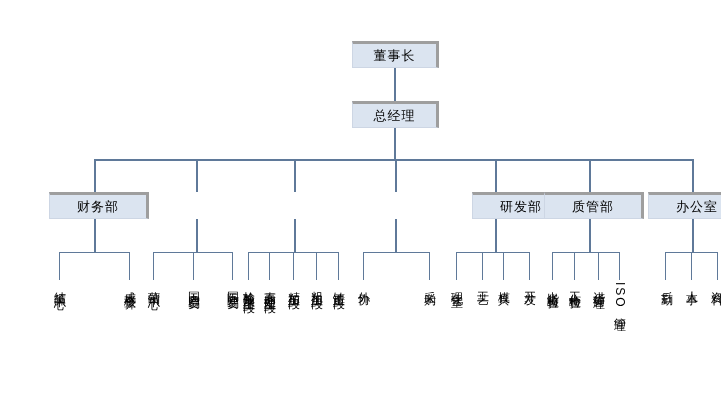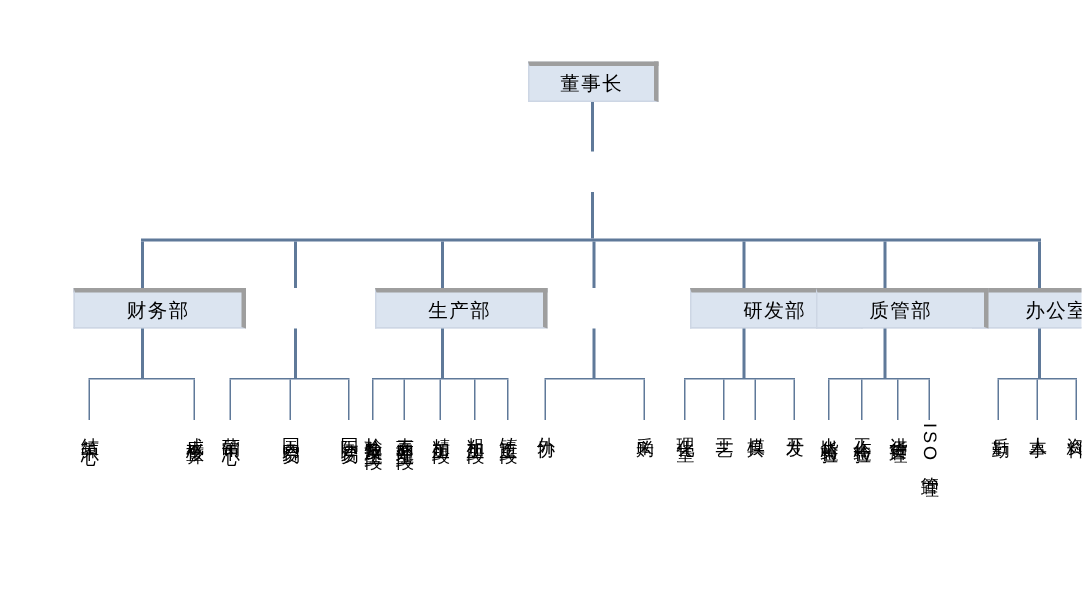--- a/index.html
+++ b/index.html
@@ -12,54 +12,54 @@
     position:absolute;box-sizing:border-box;height:27px;
     background:var(--box-fill,#dbe4f0);
     border-top:3px solid var(--box-shadow,#9e9e9e);
     border-right:3px solid var(--box-shadow,#9e9e9e);
     border-left:1px solid #cdd6e4;
     border-bottom:1px solid #cdd6e4;
     display:flex;align-items:center;justify-content:center;
     font-size:13px;letter-spacing:1px;color:#000;
   }
   .topbox{left:316px;width:87px;}
-  .dept{width:115px;top:192px;}
+  .dept{width:100px;top:192px;}
   .c{position:absolute;background:var(--connector,#5f7999);}
   .cv{width:2px;}
   .ch{height:2px;}
   .lv{width:1px;}
   .lh{height:1px;}
   .leaf{
     position:absolute;top:282px;
     writing-mode:vertical-lr;text-orientation:mixed;
     font-size:12px;letter-spacing:2px;line-height:16px;color:#000;
     white-space:nowrap;
   }
 </style>
 </head>
 <body>
 
 <div id="chart">
 
   <div class="box topbox" style="top:41px">董事长</div>
+  <div class="box topbox" style="top:101px">总经理</div>
 
   <div class="c cv" style="left:358px;top:68px;height:33px"></div>
   <div class="c cv" style="left:358px;top:128px;height:31px"></div>
   <div class="c ch" style="left:58px;top:159px;width:600px"></div>
   <div class="c cv" style="left:58px;top:161px;height:31px"></div>
   <div class="c cv" style="left:160px;top:161px;height:31px"></div>
   <div class="c cv" style="left:258px;top:161px;height:31px"></div>
   <div class="c cv" style="left:359px;top:161px;height:31px"></div>
   <div class="c cv" style="left:459px;top:161px;height:31px"></div>
   <div class="c cv" style="left:553px;top:161px;height:31px"></div>
   <div class="c cv" style="left:656px;top:161px;height:31px"></div>
 
   <div class="box dept" style="left:13px">财务部</div>
-  <div class="box dept" style="left:214px">生产部</div>
-  <div class="box dept" style="left:424px">研发部</div>
+  <div class="box dept" style="left:436px">研发部</div>
   <div class="box dept" style="left:612px">办公室</div>
   <div class="box dept" style="left:508px">质管部</div>
 
   <div class="c cv" style="left:58px;top:219px;height:33px"></div>
   <div class="c cv" style="left:160px;top:219px;height:33px"></div>
   <div class="c cv" style="left:258px;top:219px;height:33px"></div>
   <div class="c cv" style="left:359px;top:219px;height:33px"></div>
   <div class="c cv" style="left:459px;top:219px;height:33px"></div>
   <div class="c cv" style="left:553px;top:219px;height:33px"></div>
   <div class="c cv" style="left:656px;top:219px;height:33px"></div>

